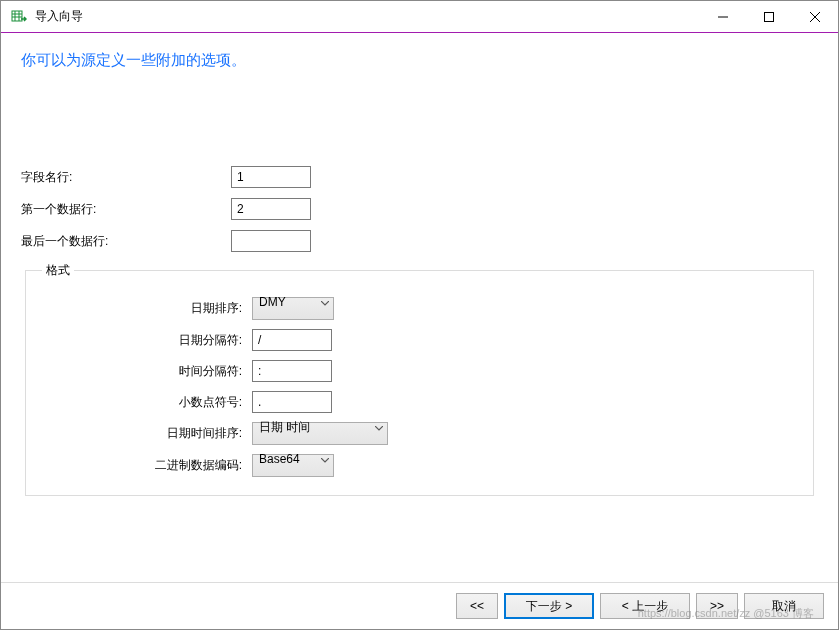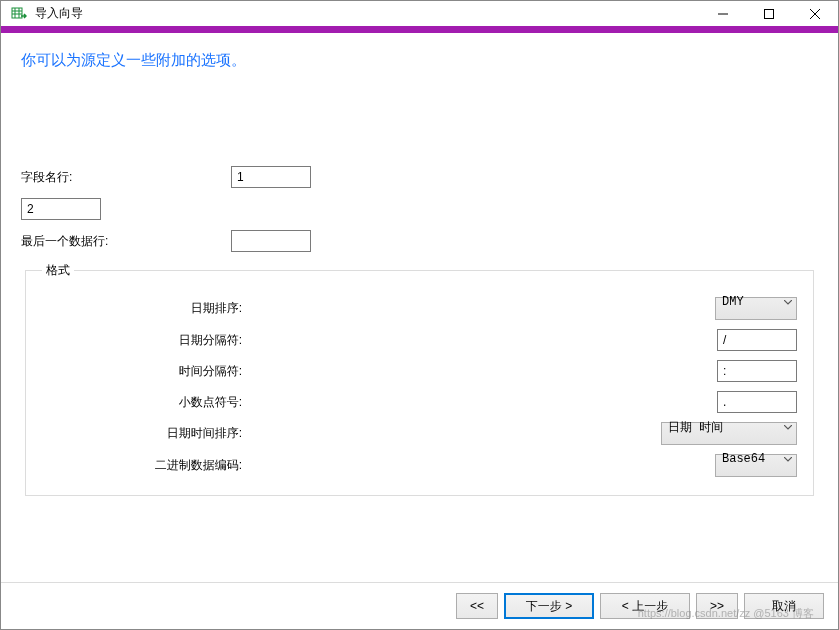--- a/index.html
+++ b/index.html
@@ -11,21 +11,21 @@
       height: 630px;
       overflow: hidden;
       border: 1px solid #888;
       position: relative;
     }
     .titlebar {
       height: 32px;
       display: flex;
       align-items: center;
       background: #fff;
-      border-bottom: 7px solid #a21caf;
+      border-bottom: 1px solid #a21caf;
     }
     .titlebar .app-icon {
       width: 16px;
       height: 16px;
       margin: 0 8px 0 10px;
       display: inline-block;
     }
     .titlebar .title-text {
       flex: 1;
       font-size: 12px;
@@ -72,21 +72,20 @@
     }
     fieldset.format legend {
       padding: 0 4px;
       font-size: 12px;
       color: #000;
     }
     .fmt-row {
       display: flex;
       align-items: center;
       margin-bottom: 9px;
-      justify-content: space-between;
     }
     .fmt-row .flbl {
       width: 210px;
       text-align: right;
       padding-right: 10px;
       font-size: 12px;
       color: #000;
     }
     .fmt-row input[type=text] {
       width: 80px;
@@ -98,21 +97,20 @@
     }
     .select {
       height: 23px;
       border: 1px solid #adadad;
       background: linear-gradient(#eee,#e5e5e5);
       display: inline-flex;
       align-items: center;
       padding: 0 4px 13px 6px;
       font-size: 12px;
       justify-content: space-between;
-      font-family: Liberation Mono, monospace;
     }
     .select.small { width: 82px; }
     .select.med { width: 136px; }
     .select .chev {
       margin-left: 6px;
     }
     .footer {
       position: absolute;
       bottom: 0;
       left: 0;
@@ -187,20 +185,21 @@
 </div>
 
 <div class="content">
   <div class="headline">你可以为源定义一些附加的选项。</div>
 
   <div class="form-row">
     <span class="lbl">字段名行:</span>
     <input type="text" value="1" style="">
   </div>
   <div class="form-row">
+    <span class="lbl">第一个数据行:</span>
     <input type="text" value="2" style="">
   </div>
   <div class="form-row">
     <span class="lbl">最后一个数据行:</span>
     <input type="text" value="" style="">
   </div>
 
   <fieldset class="format">
     <legend>格式</legend>
 

